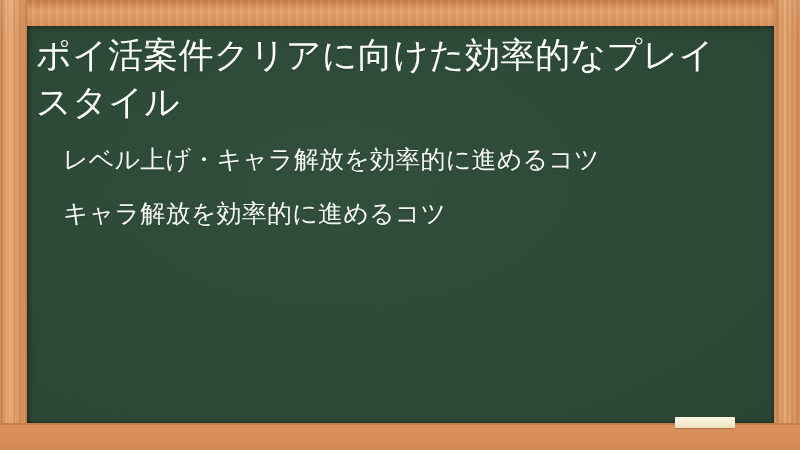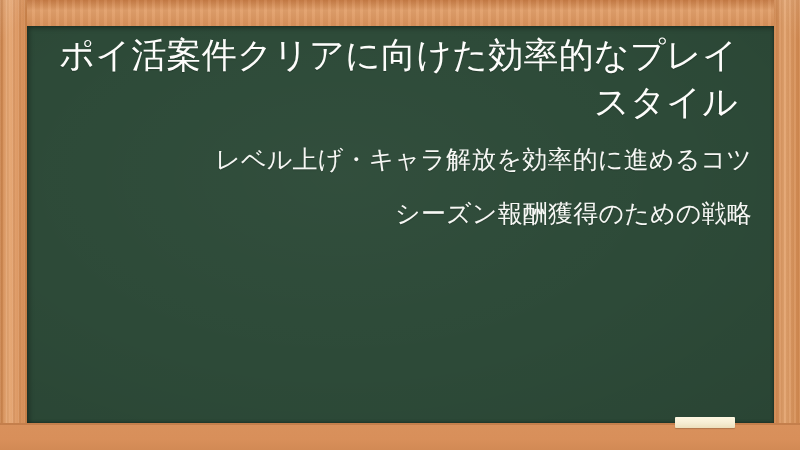--- a/index.html
+++ b/index.html
@@ -110,21 +110,20 @@
   .board {
     position: absolute;
     left: 27px;
     top: 26px;
     width: 747px;
     height: 397px;
     background: #2d4a38;
     box-shadow:
       inset 2px 2px 5px rgba(0,0,0,0.35),
       inset -1px -1px 3px rgba(0,0,0,0.25);
-    text-align: right;
   }
   .board-inner-shade {
     position: absolute;
     inset: 0;
     background: radial-gradient(ellipse at 42% 38%, rgba(255,255,255,0.022) 0%, rgba(0,0,0,0.00) 55%, rgba(0,0,0,0.07) 100%);
     pointer-events: none;
   }
 
   
   .content {
@@ -191,21 +190,21 @@
 
   <div class="board">
     <div class="board-inner-shade"></div>
 
     <div class="content">
 
       <h1 class="title">ポイ活案件クリアに向けた効率的なプレイスタイル</h1>
 
       <ul class="bullets">
         <li>レベル上げ・キャラ解放を効率的に進めるコツ</li>
-        <li>シーズン報酬獲得のための戦略</li>
+        <li>キャラ解放を効率的に進めるコツ</li>
       </ul>
 
     </div>
   </div>
 
   <div class="chalk"></div>
 
 </div>
 
 </body></html>

